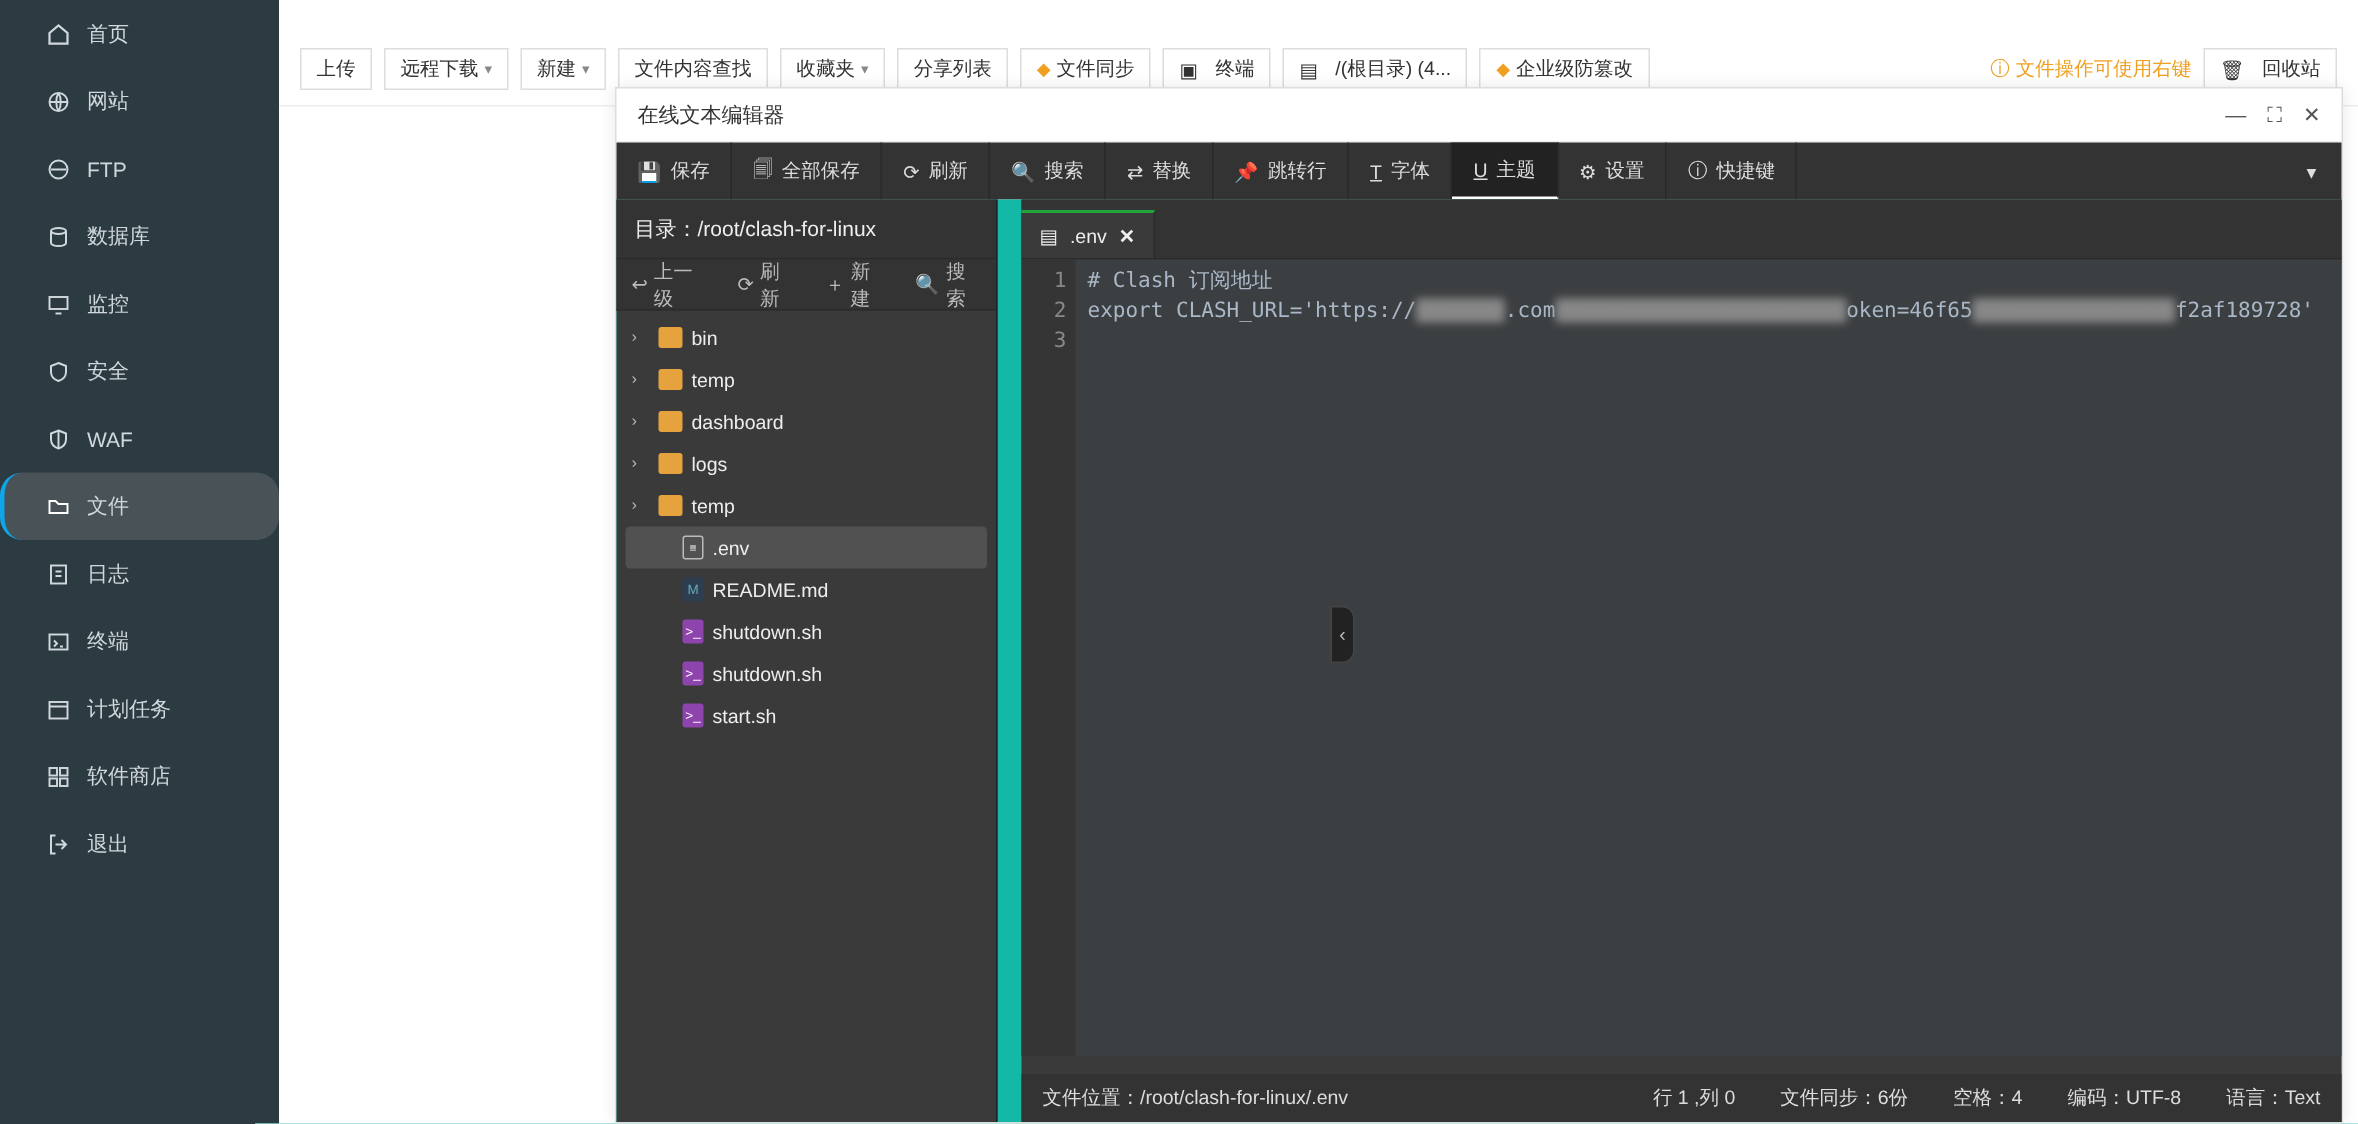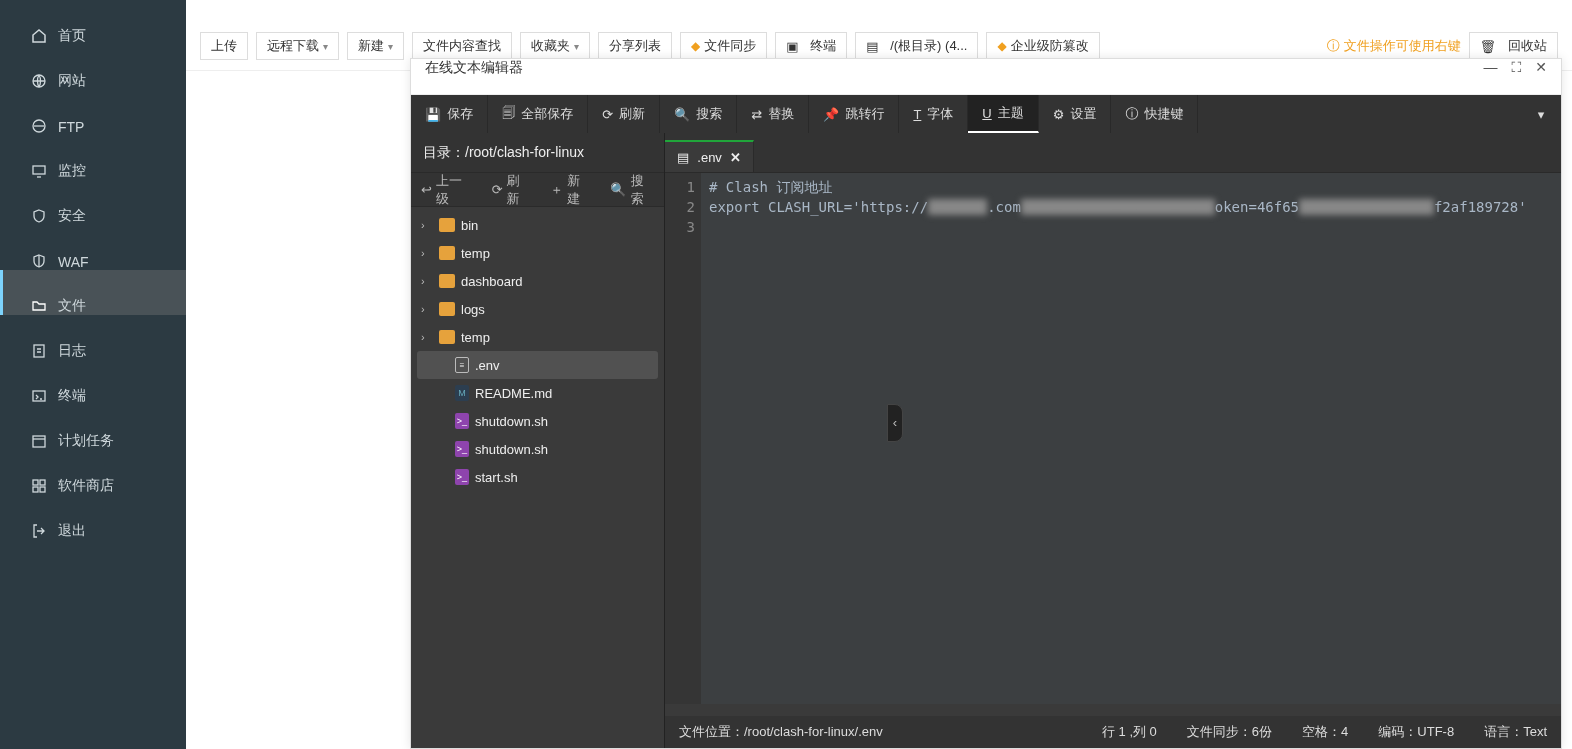--- a/index.html
+++ b/index.html
@@ -1,38 +1,38 @@
 <!DOCTYPE html>
 <html><head>
 <meta charset="utf-8">
 <style>
 * { box-sizing: border-box; margin: 0; padding: 0; }
 body { font-family: -apple-system, "Segoe UI", Arial, sans-serif; font-size: 13px; width: 1572px; height: 749px; overflow: hidden; background: #fff; display: flex; }
 .sidebar { width: 186px; background: #2c3a42; color: #efefef; height: 100%; overflow: hidden; }
-.sidebar-item { display: flex; align-items: flex-end; height: 45px; padding-left: 30px; cursor: pointer; font-size: 14px; color: #cfd8dc; }
-.sidebar-item.active { background: #495257; border-left: 3px solid #7dd3fc; padding-left: 27px; }
+.sidebar-item { display: flex; align-items: center; height: 45px; padding-left: 30px; cursor: pointer; font-size: 14px; color: #cfd8dc; }
+.sidebar-item.active { background: #495257; border-left: 3px solid #0ea5e9; padding-left: 27px; border-radius: 15px; }
 .sidebar-item .ic { width: 18px; height: 18px; margin-right: 10px; display: inline-flex; align-items: center; justify-content: center; }
 .main { flex: 1; position: relative; background: #fff; display: flex; flex-direction: column; }
 .toolbar-strip { background: #fff; padding: 32px 14px 10px; display: flex; gap: 8px; align-items: center; border-bottom: 1px solid #eee; }
 .tbtn { border: 1px solid #ddd; background: #fff; padding: 4px 10px; color: #333; font-size: 13px; display: inline-flex; align-items: center; gap: 4px; cursor: pointer; white-space: nowrap; }
 .tbtn .chev { font-size: 10px; color: #888; }
 .tbtn .dia { color: #f0a020; font-size: 12px; }
 .spacer { flex: 1; }
 .hint { color: #f0a020; font-size: 13px; display: inline-flex; align-items: center; gap: 4px; }
 .editor-window { position: absolute; left: 224px; right: 10px; top: 58px; bottom: 0; background: #fff; border: 1px solid #ddd; display: flex; flex-direction: column; box-shadow: 0 0 10px rgba(0,0,0,.1); }
-.win-title { height: 36px; display: flex; align-items: flex-start; padding: 0 14px; border-bottom: 1px solid #eee; }
+.win-title { height: 36px; display: flex; align-items: center; padding: 0 14px; border-bottom: 1px solid #eee; }
 .win-title .t { flex: 1; color: #333; font-size: 14px; }
 .win-ctrl { display: flex; gap: 14px; color: #555; font-size: 14px; }
 .win-ctrl span { cursor: pointer; }
 .ed-toolbar { height: 38px; background: #333333; display: flex; color: #ddd; }
 .ed-tb-btn { display: flex; align-items: center; gap: 6px; padding: 0 14px; font-size: 13px; cursor: pointer; border-right: 1px solid #292929; white-space: nowrap; }
 .ed-tb-btn.active { background: #222; border-bottom: 2px solid #fff; }
 .ed-tb-spacer { flex: 1; }
 .ed-chevbtn { width: 40px; display: flex; align-items: center; justify-content: center; cursor: pointer; }
-.ed-body { flex: 1; display: flex; background: #14b8a6; min-height: 0; }
+.ed-body { flex: 1; display: flex; background: #14b8a6; min-height: 0; gap: 16px; }
 .file-panel { width: 254px; background: #3a3a3a; color: #eee; display: flex; flex-direction: column; border-right: 1px solid #222; }
 .file-path { height: 40px; background: #333; display: flex; align-items: center; padding: 0 12px; font-size: 14px; border-bottom: 1px solid #2a2a2a; }
 .file-controls { height: 34px; background: #333; display: flex; align-items: center; font-size: 13px; border-bottom: 1px solid #2a2a2a; color: #bbb; }
 .fc-btn { display: flex; align-items: center; gap: 4px; padding: 0 10px; cursor: pointer; height: 100%; }
 .tree { flex: 1; overflow: auto; padding-top: 4px; }
 .tree-item { height: 28px; display: flex; align-items: center; padding-left: 10px; font-size: 13px; cursor: pointer; gap: 6px; }
 .tree-item.sel { background: #515151; border-radius: 3px; margin: 0 6px; padding-left: 20px; }
 .chev-sm { width: 12px; color: #bbb; font-size: 11px; }
 .folder-ic { width: 16px; height: 14px; background: #e6a23c; border-radius: 2px; }
 .file-ic { width: 14px; height: 16px; border: 1px solid #bbb; border-radius: 2px; display: inline-flex; align-items: center; justify-content: center; font-size: 8px; }
@@ -78,20 +78,29 @@
         <svg width="16" height="16" viewBox="0 0 16 16" fill="none" stroke="#cfd8dc" stroke-width="1.3">
           <circle cx="8" cy="8" r="6"></circle>
           <path d="M3 8h10"></path>
         </svg>
       </span>
       <span>FTP</span>
     </div>
   <div class="sidebar-item">
       <span class="ic">
         <svg width="16" height="16" viewBox="0 0 16 16" fill="none" stroke="#cfd8dc" stroke-width="1.3">
+          <ellipse cx="8" cy="4" rx="5" ry="2"></ellipse>
+          <path d="M3 4v8c0 1 2 2 5 2s5-1 5-2V4"></path>
+        </svg>
+      </span>
+      <span>数据库</span>
+    </div>
+  <div class="sidebar-item">
+      <span class="ic">
+        <svg width="16" height="16" viewBox="0 0 16 16" fill="none" stroke="#cfd8dc" stroke-width="1.3">
           <rect x="2" y="3" width="12" height="8"></rect>
           <path d="M6 14h4"></path>
         </svg>
       </span>
       <span>监控</span>
     </div>
   <div class="sidebar-item">
       <span class="ic">
         <svg width="16" height="16" viewBox="0 0 16 16" fill="none" stroke="#cfd8dc" stroke-width="1.3">
           <path d="M8 2l5 2v4c0 3-2 5-5 6-3-1-5-3-5-6V4z"></path>

